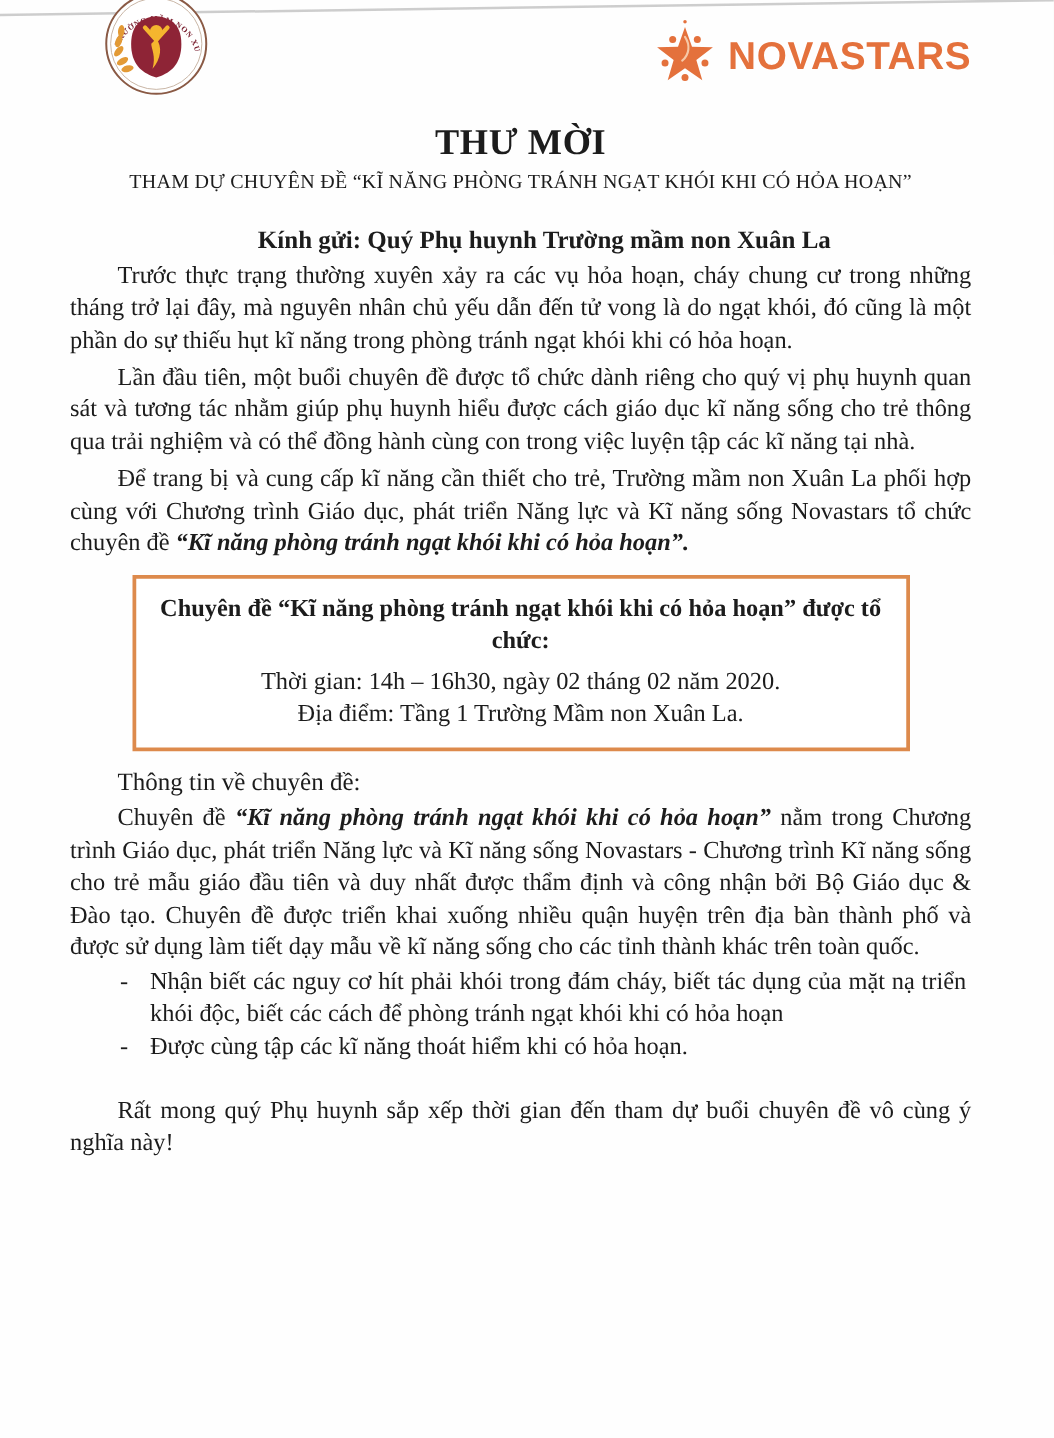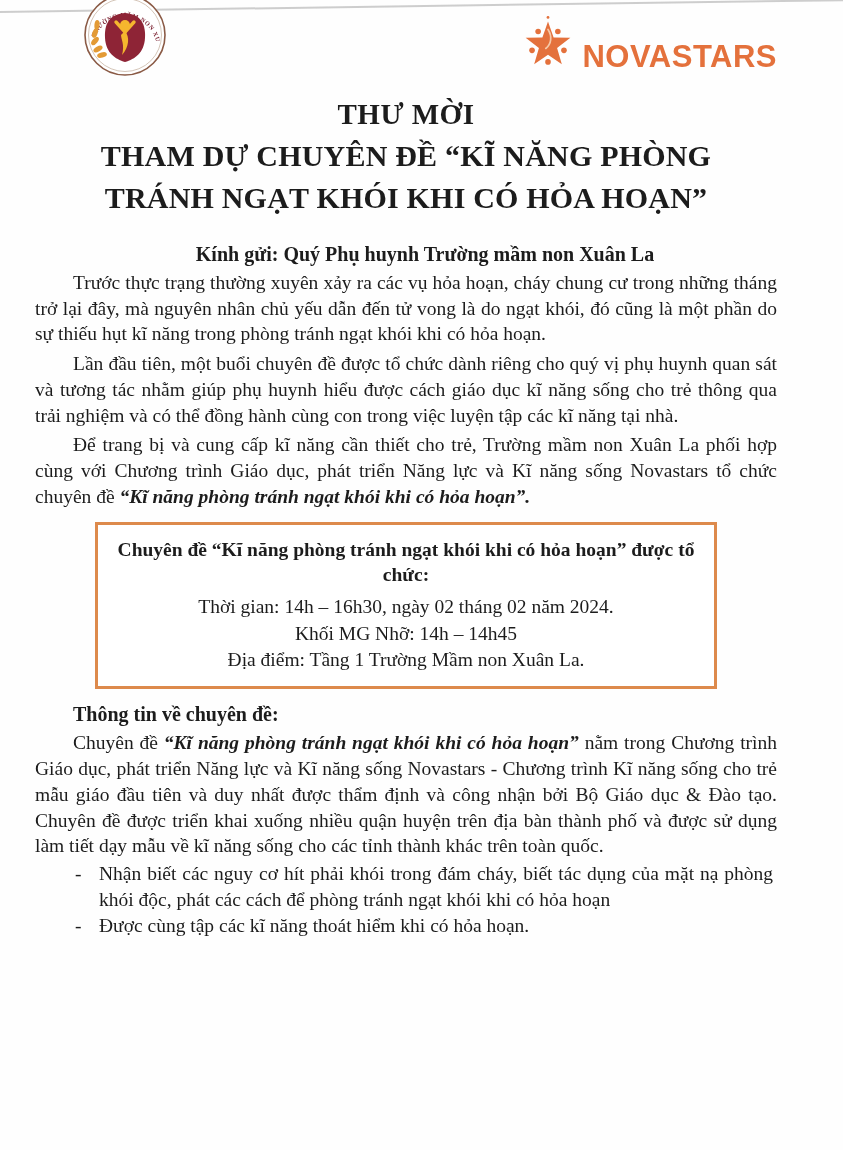--- a/index.html
+++ b/index.html
@@ -14,32 +14,32 @@
     position:absolute;top:11px;left:-4px;width:106%;height:2px;
     background:#c4c4c4;transform:rotate(-0.8deg);transform-origin:left center;opacity:.85;
   }
   
   .header{
     display:flex;justify-content:space-between;align-items:flex-start;
     padding:0 66px 0 76px;height:84px;
   }
   .school-logo{width:98px;height:76px;overflow:hidden;position:relative;}
   .school-logo svg{position:absolute;top:-7px;left:0;}
-  .brand{display:flex;align-items:flex-end;gap:6px;margin-top:16px;}
+  .brand{display:flex;align-items:center;gap:6px;margin-top:16px;}
   .brand-word{
     font-family:"Liberation Sans", sans-serif;font-weight:bold;
     font-size:31px;letter-spacing:.5px;color:#e4713c;line-height:1;
   }
   
-  .doc{padding:0 66px 0 35px;}
+  .doc{padding:0 66px 0 56px;}
   .title{
     text-align:center;font-size:29px;font-weight:bold;margin:14px 0 2px;letter-spacing:.5px;
   }
   .subtitle{
-    text-align:center;font-size:30px;font-weight:bold;margin:4px auto 0;
+    text-align:center;font-size:16px;font-weight:normal;margin:4px auto 0;
     width:92%;line-height:1.4;letter-spacing:.2px;
   }
   .salutation{
     font-weight:bold;font-size:20px;margin:24px 0 4px;text-indent:38px;text-align:center;
   }
   
   .body-p{
     font-size:19.5px;line-height:1.32;text-align:justify;margin:4px 0 0;text-indent:38px;
   }
   .bi{font-weight:bold;font-style:italic;}
@@ -48,21 +48,21 @@
     width:596px;margin:12px auto 2px;border:3px solid #dd8a4c;
     padding:12px 10px 12px;background:#fff;
   }
   .box-heading{
     margin:0;text-align:center;font-weight:bold;font-size:19.5px;line-height:1.3;
   }
   .box-lines{margin-top:8px;}
   .box-lines p{margin:2px 0;text-align:center;font-size:19.5px;line-height:1.25;}
   
   .section-heading{
-    font-weight:bold;font-size:20px;margin:14px 0 2px;padding-left:38px;
+    font-weight:normal;font-size:20px;margin:14px 0 2px;padding-left:38px;
   }
   .bullets{padding-left:40px;margin-top:2px;}
   .bullet{display:flex;font-size:19.5px;line-height:1.32;}
   .dash{width:24px;flex:0 0 24px;}
   .bullet-text{flex:1;text-align:justify;padding-right:4px;}
   .appeal{
     font-size:19.5px;line-height:1.32;margin:26px 0 0;text-indent:38px;text-align:justify;
   }
 </style>
 </head>
@@ -127,35 +127,35 @@
 
     <p class="body-p">Trước thực trạng thường xuyên xảy ra các vụ hỏa hoạn, cháy chung cư trong những tháng trở lại đây, mà nguyên nhân chủ yếu dẫn đến tử vong là do ngạt khói, đó cũng là một phần do sự thiếu hụt kĩ năng trong phòng tránh ngạt khói khi có hỏa hoạn.</p>
 
     <p class="body-p">Lần đầu tiên, một buổi chuyên đề được tổ chức dành riêng cho quý vị phụ huynh quan sát và tương tác nhằm giúp phụ huynh hiểu được cách giáo dục kĩ năng sống cho trẻ thông qua trải nghiệm và có thể đồng hành cùng con trong việc luyện tập các kĩ năng tại nhà.</p>
 
     <p class="body-p"><span>Để trang bị và cung cấp kĩ năng cần thiết cho trẻ, Trường mầm non Xuân La phối hợp cùng với Chương trình Giáo dục, phát triển Năng lực và Kĩ năng sống Novastars tổ chức chuyên đề </span><span class="bi">“Kĩ năng phòng tránh ngạt khói khi có hỏa hoạn”.</span></p>
 
     <section class="schedule-box">
       <p class="box-heading">Chuyên đề “Kĩ năng phòng tránh ngạt khói khi có hỏa hoạn” được tổ chức:</p>
       <div class="box-lines">
-        <p>Thời gian: 14h – 16h30, ngày 02 tháng 02 năm 2024.</p>
-        <p>Khối MG Nhỡ: 14h – 14h45</p>
+        <p>Thời gian: 14h – 16h30, ngày 02 tháng 02 năm 2020.</p>
         <p>Địa điểm: Tầng 1 Trường Mầm non Xuân La.</p>
       </div>
     </section>
 
     <p class="section-heading">Thông tin về chuyên đề:</p>
     <p class="body-p"><span>Chuyên đề </span><span class="bi">“Kĩ năng phòng tránh ngạt khói khi có hỏa hoạn”</span><span> nằm trong Chương trình Giáo dục, phát triển Năng lực và Kĩ năng sống Novastars - Chương trình Kĩ năng sống cho trẻ mẫu giáo đầu tiên và duy nhất được thẩm định và công nhận bởi Bộ Giáo dục &amp; Đào tạo. Chuyên đề được triển khai xuống nhiều quận huyện trên địa bàn thành phố và được sử dụng làm tiết dạy mẫu về kĩ năng sống cho các tỉnh thành khác trên toàn quốc.</span></p>
 
     <div class="bullets">
       <div class="bullet">
         <span class="dash">-</span>
-        <span class="bullet-text">Nhận biết các nguy cơ hít phải khói trong đám cháy, biết tác dụng của mặt nạ phòng khói độc, phát các cách để phòng tránh ngạt khói khi có hỏa hoạn</span>
+        <span class="bullet-text">Nhận biết các nguy cơ hít phải khói trong đám cháy, biết tác dụng của mặt nạ triển khói độc, biết các cách để phòng tránh ngạt khói khi có hỏa hoạn</span>
       </div>
       <div class="bullet">
         <span class="dash">-</span>
         <span class="bullet-text">Được cùng tập các kĩ năng thoát hiểm khi có hỏa hoạn.</span>
       </div>
     </div>
 
+    <p class="appeal">Rất mong quý Phụ huynh sắp xếp thời gian đến tham dự buổi chuyên đề vô cùng ý nghĩa này!</p>
 
   </main>
 </div>
 
 </body></html>

